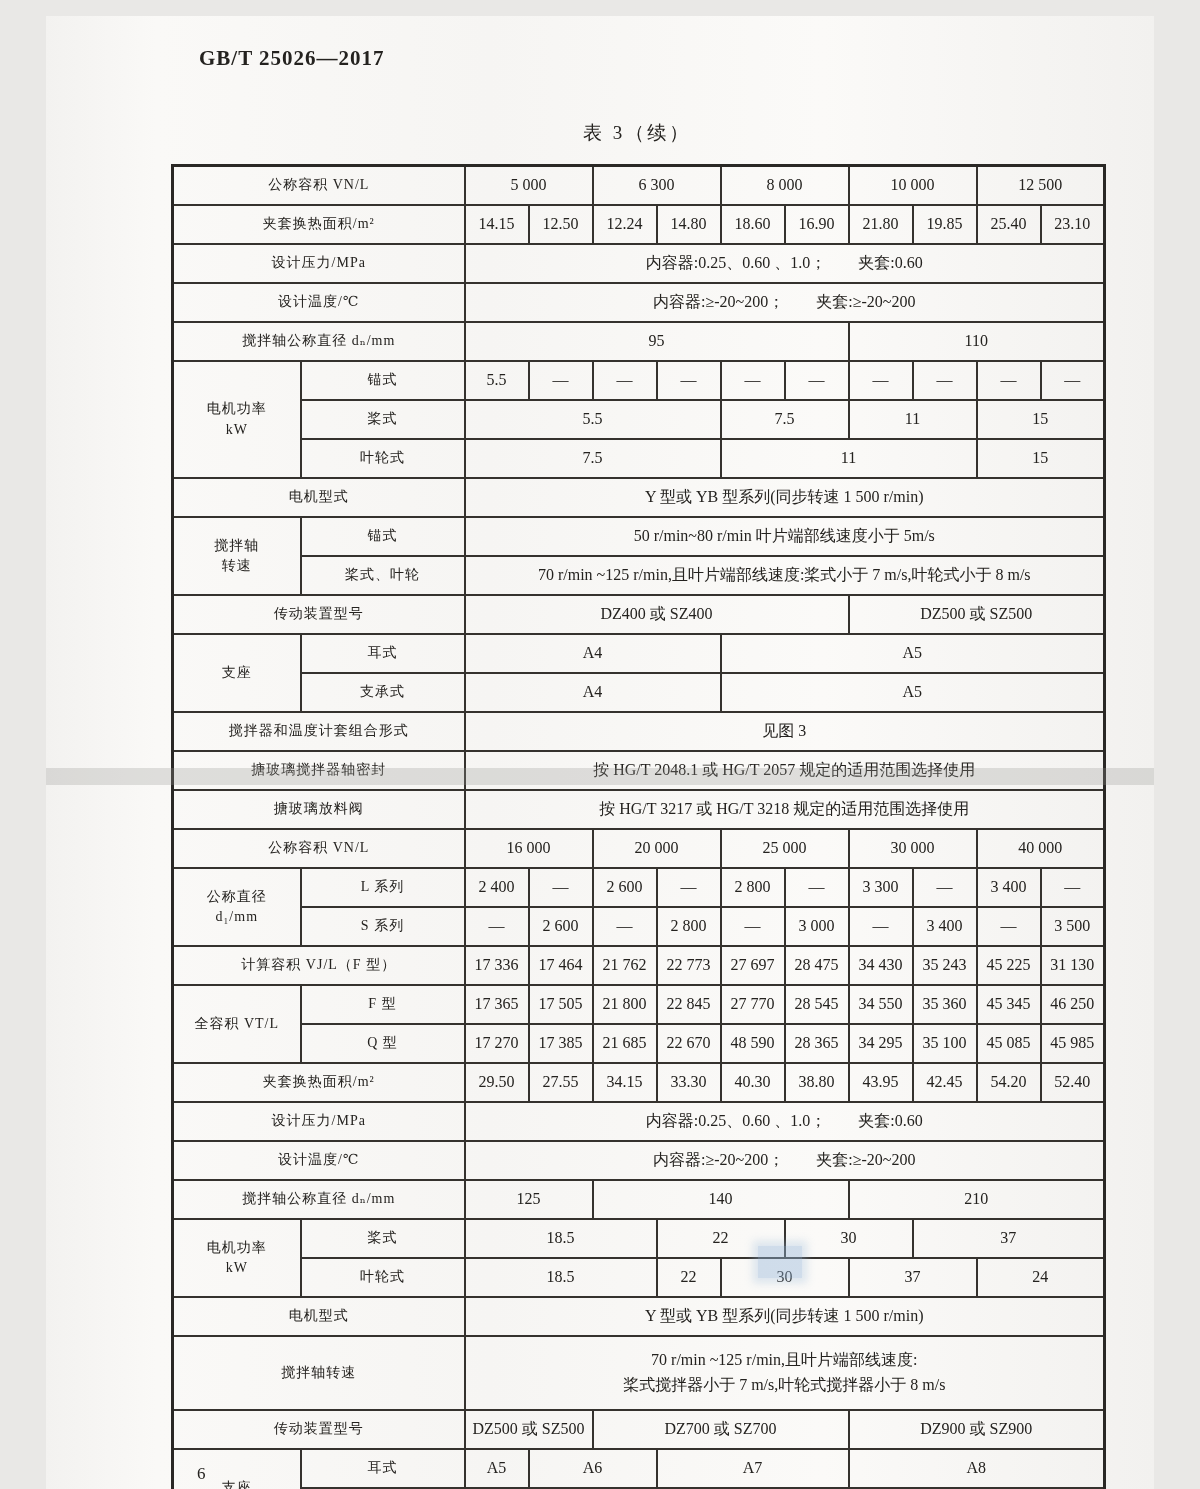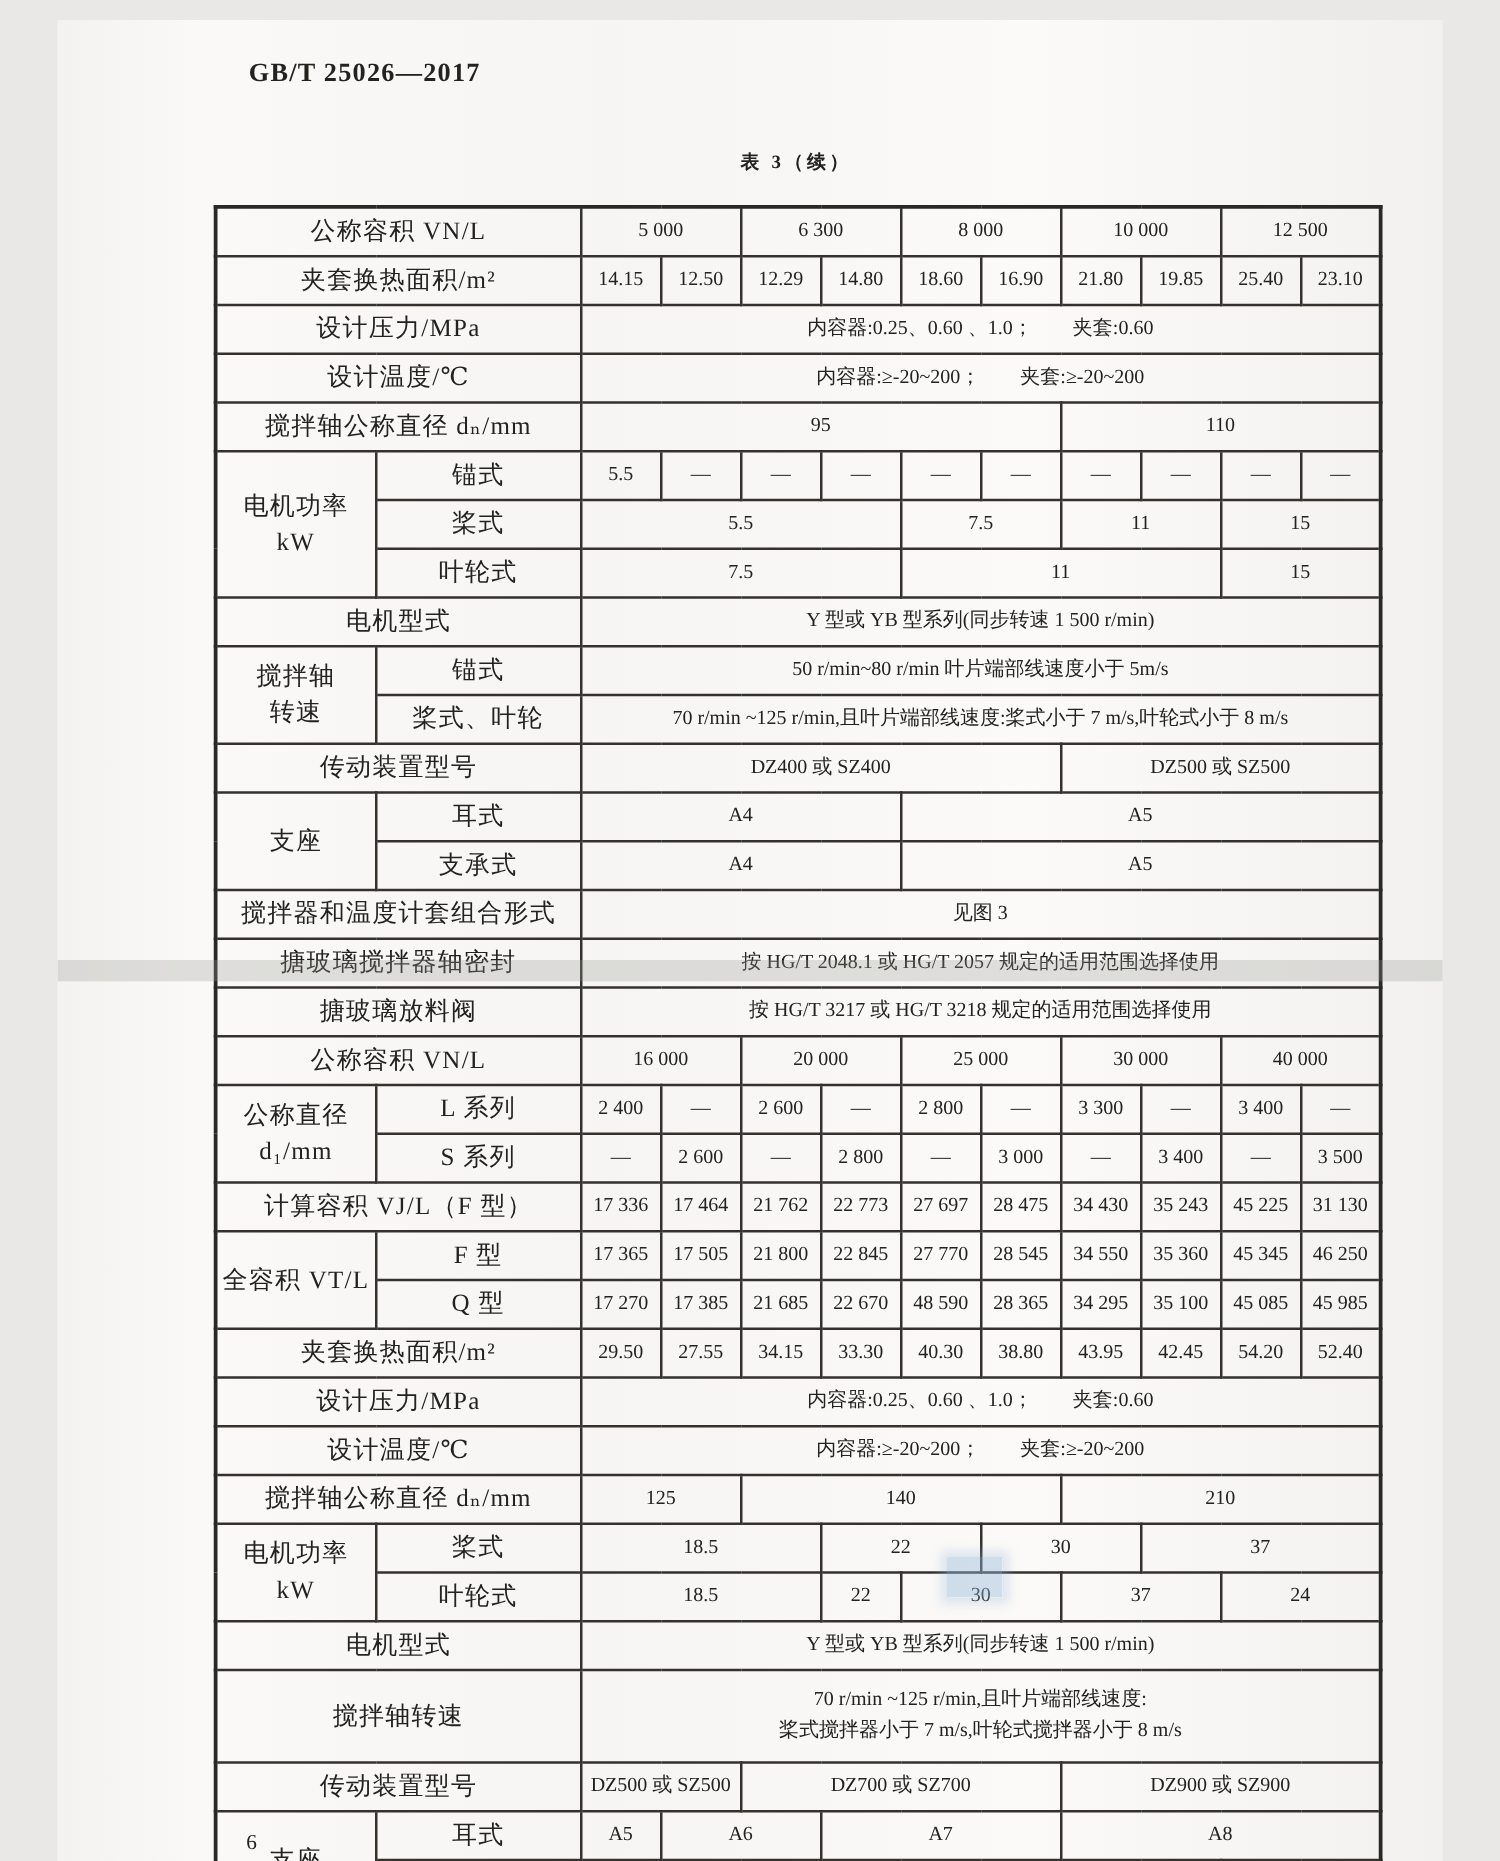--- a/index.html
+++ b/index.html
@@ -11,40 +11,40 @@
     overflow:hidden;
     font-family:"Liberation Serif","DejaVu Serif",serif;
     color:#24221f;
   }
   .doc-code{
     position:absolute;left:153px;top:30px;
     font-size:21px;font-weight:bold;letter-spacing:1px;
   }
   .table-title{
     position:absolute;left:125px;top:104px;width:932px;
-    text-align:center;font-size:15px;font-weight:bold;letter-spacing:3px;
+    text-align:center;font-size:19px;font-weight:normal;letter-spacing:3px;
   }
   table.spec{
     position:absolute;left:125px;top:148px;
     border-collapse:collapse;table-layout:fixed;
     width:932px;
     border:3px solid #2a2825;
   }
   table.spec td{
     border:2px solid #35322e;
     text-align:center;vertical-align:middle;
     height:37px;
     padding:0 2px;
     font-size:16px;
     line-height:1.55;
     white-space:pre-line;
     overflow:hidden;
   }
   table.spec td.lab{
-    font-size:20px;
+    font-size:14px;
     letter-spacing:1px;
     line-height:1.45;
   }
   
   .scan-band{
     position:absolute;left:0;top:752px;width:1200px;height:17px;
     background:rgba(150,150,147,0.28);
     pointer-events:none;
   }
   .watermark-blue{
@@ -93,21 +93,21 @@
           <td colspan="2">5 000</td>
           <td colspan="2">6 300</td>
           <td colspan="2">8 000</td>
           <td colspan="2">10 000</td>
           <td colspan="2">12 500</td>
         </tr>
         <tr>
           <td colspan="2" class="lab">夹套换热面积/m²</td>
           <td>14.15</td>
           <td>12.50</td>
-          <td>12.29</td>
+          <td>12.24</td>
           <td>14.80</td>
           <td>18.60</td>
           <td>16.90</td>
           <td>21.80</td>
           <td>19.85</td>
           <td>25.40</td>
           <td>23.10</td>
         </tr>
         <tr>
           <td colspan="2" class="lab">设计压力/MPa</td>

